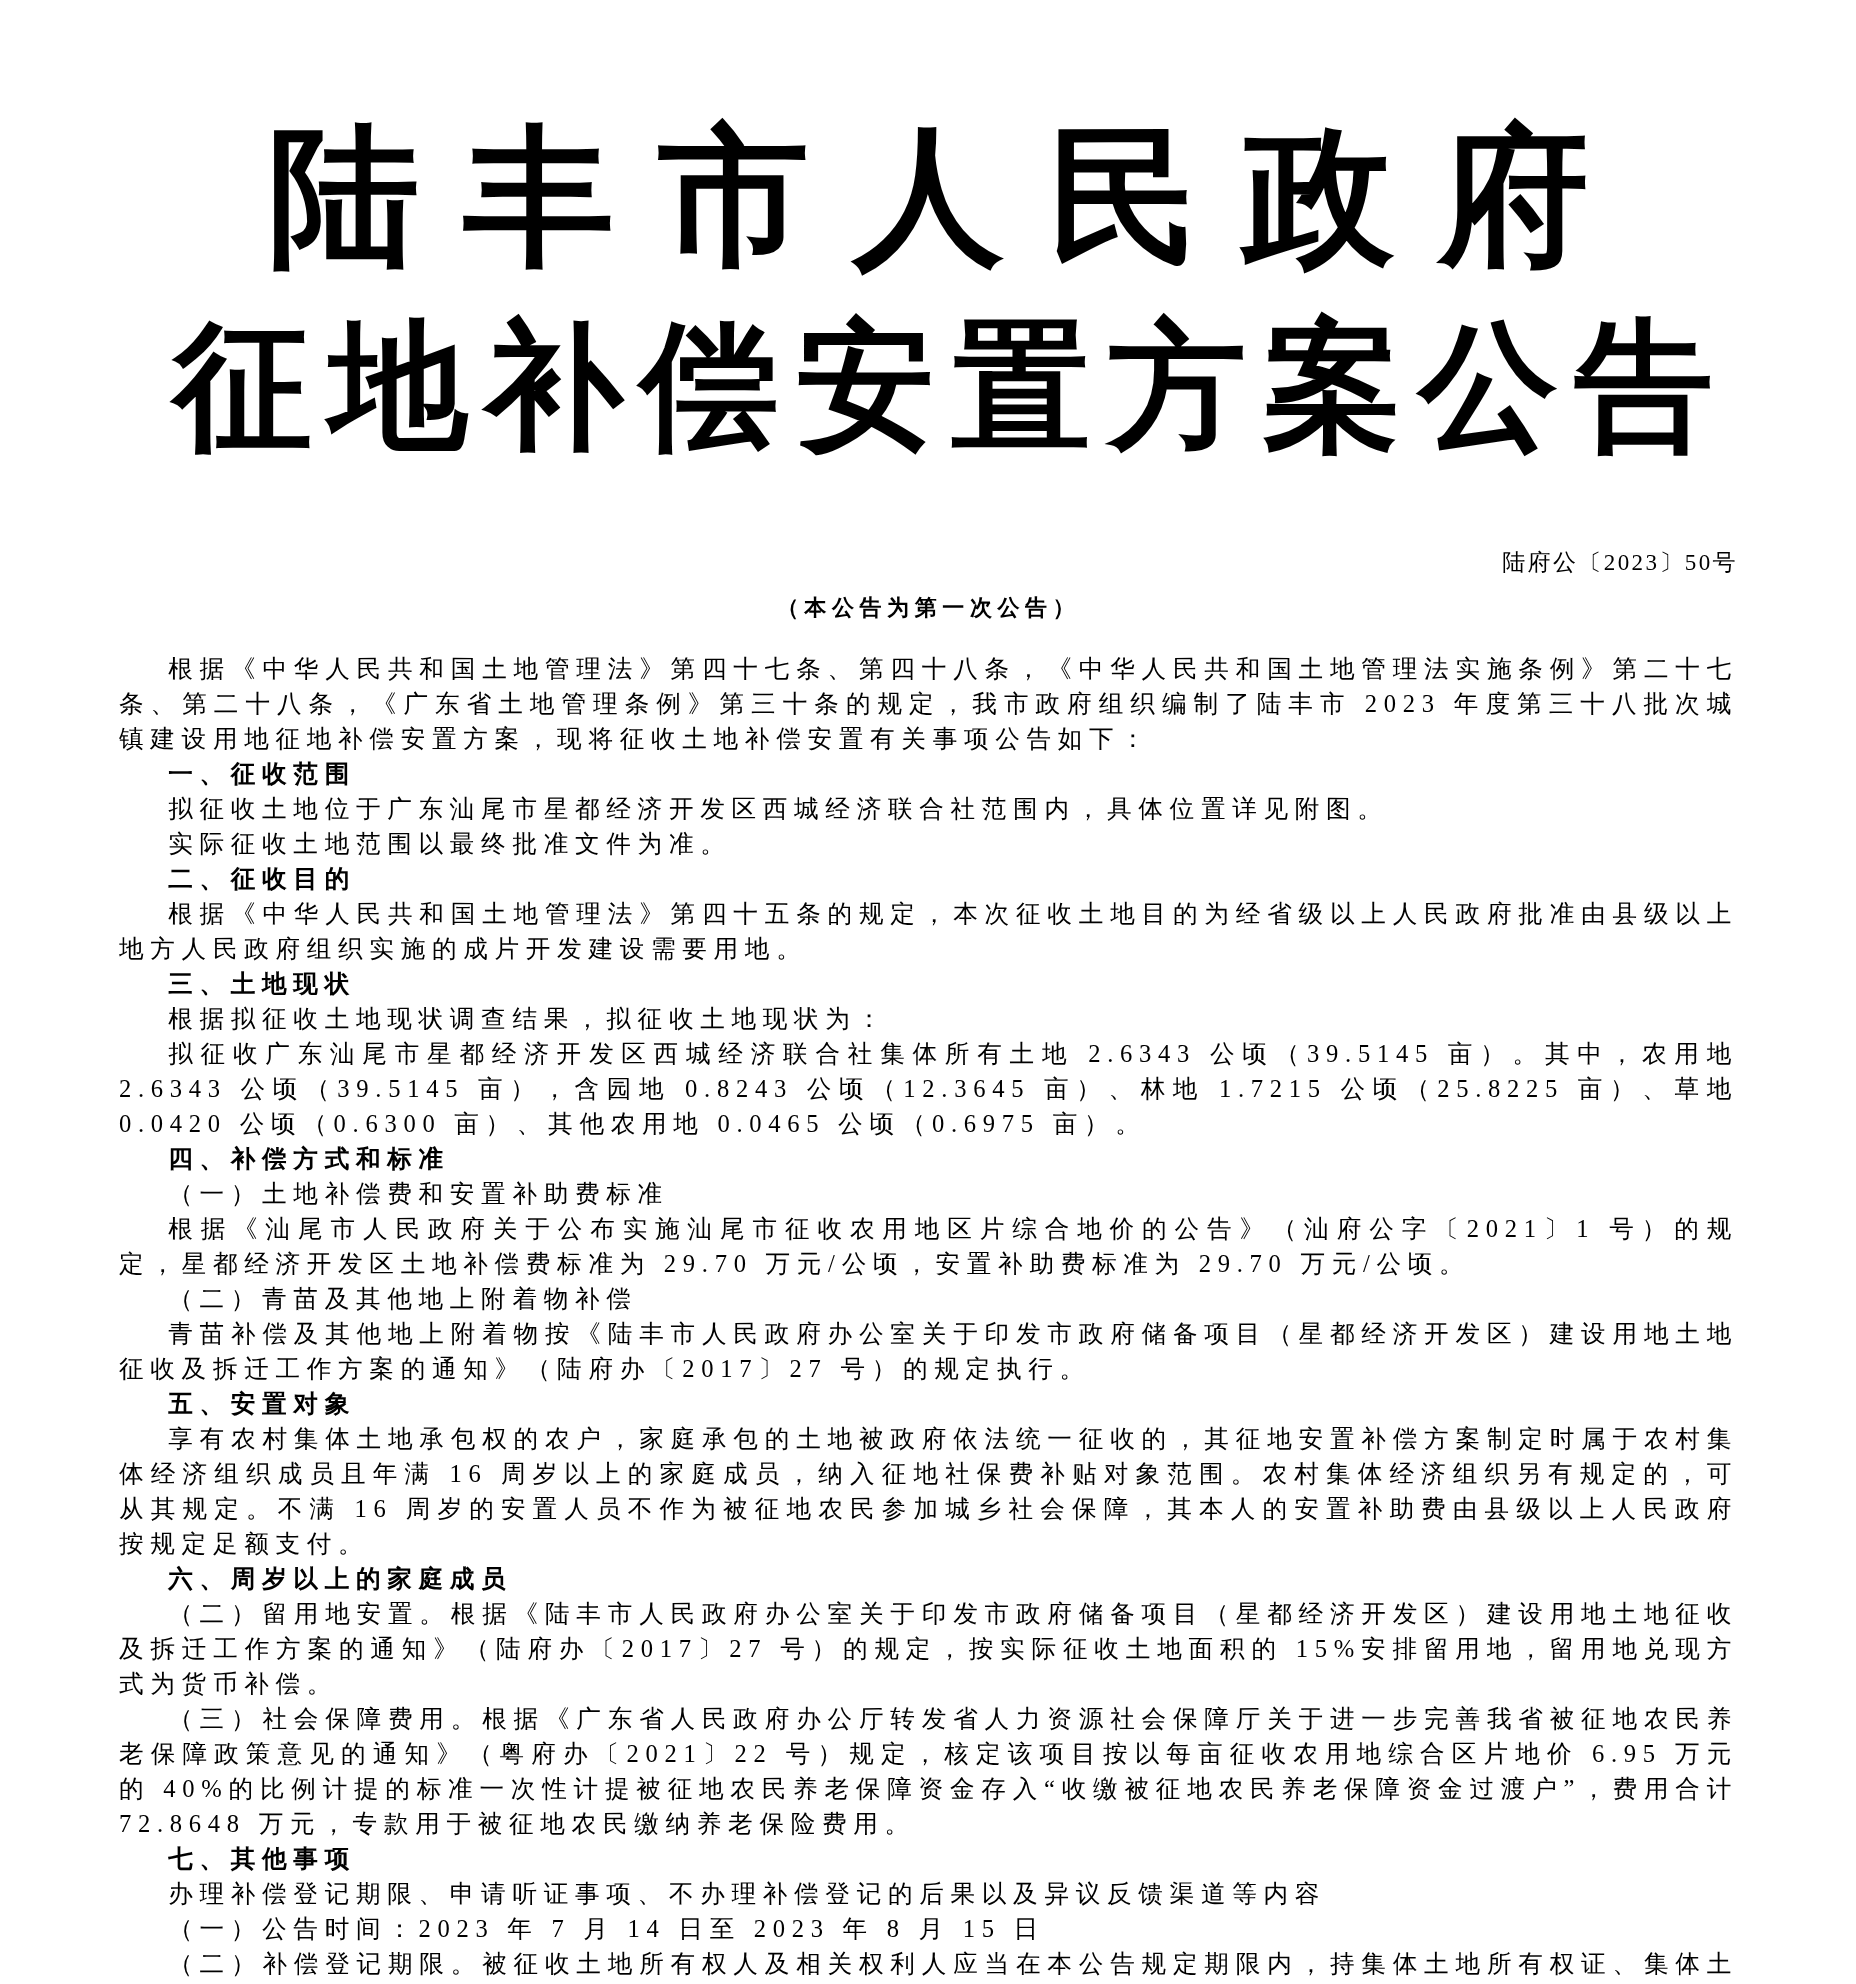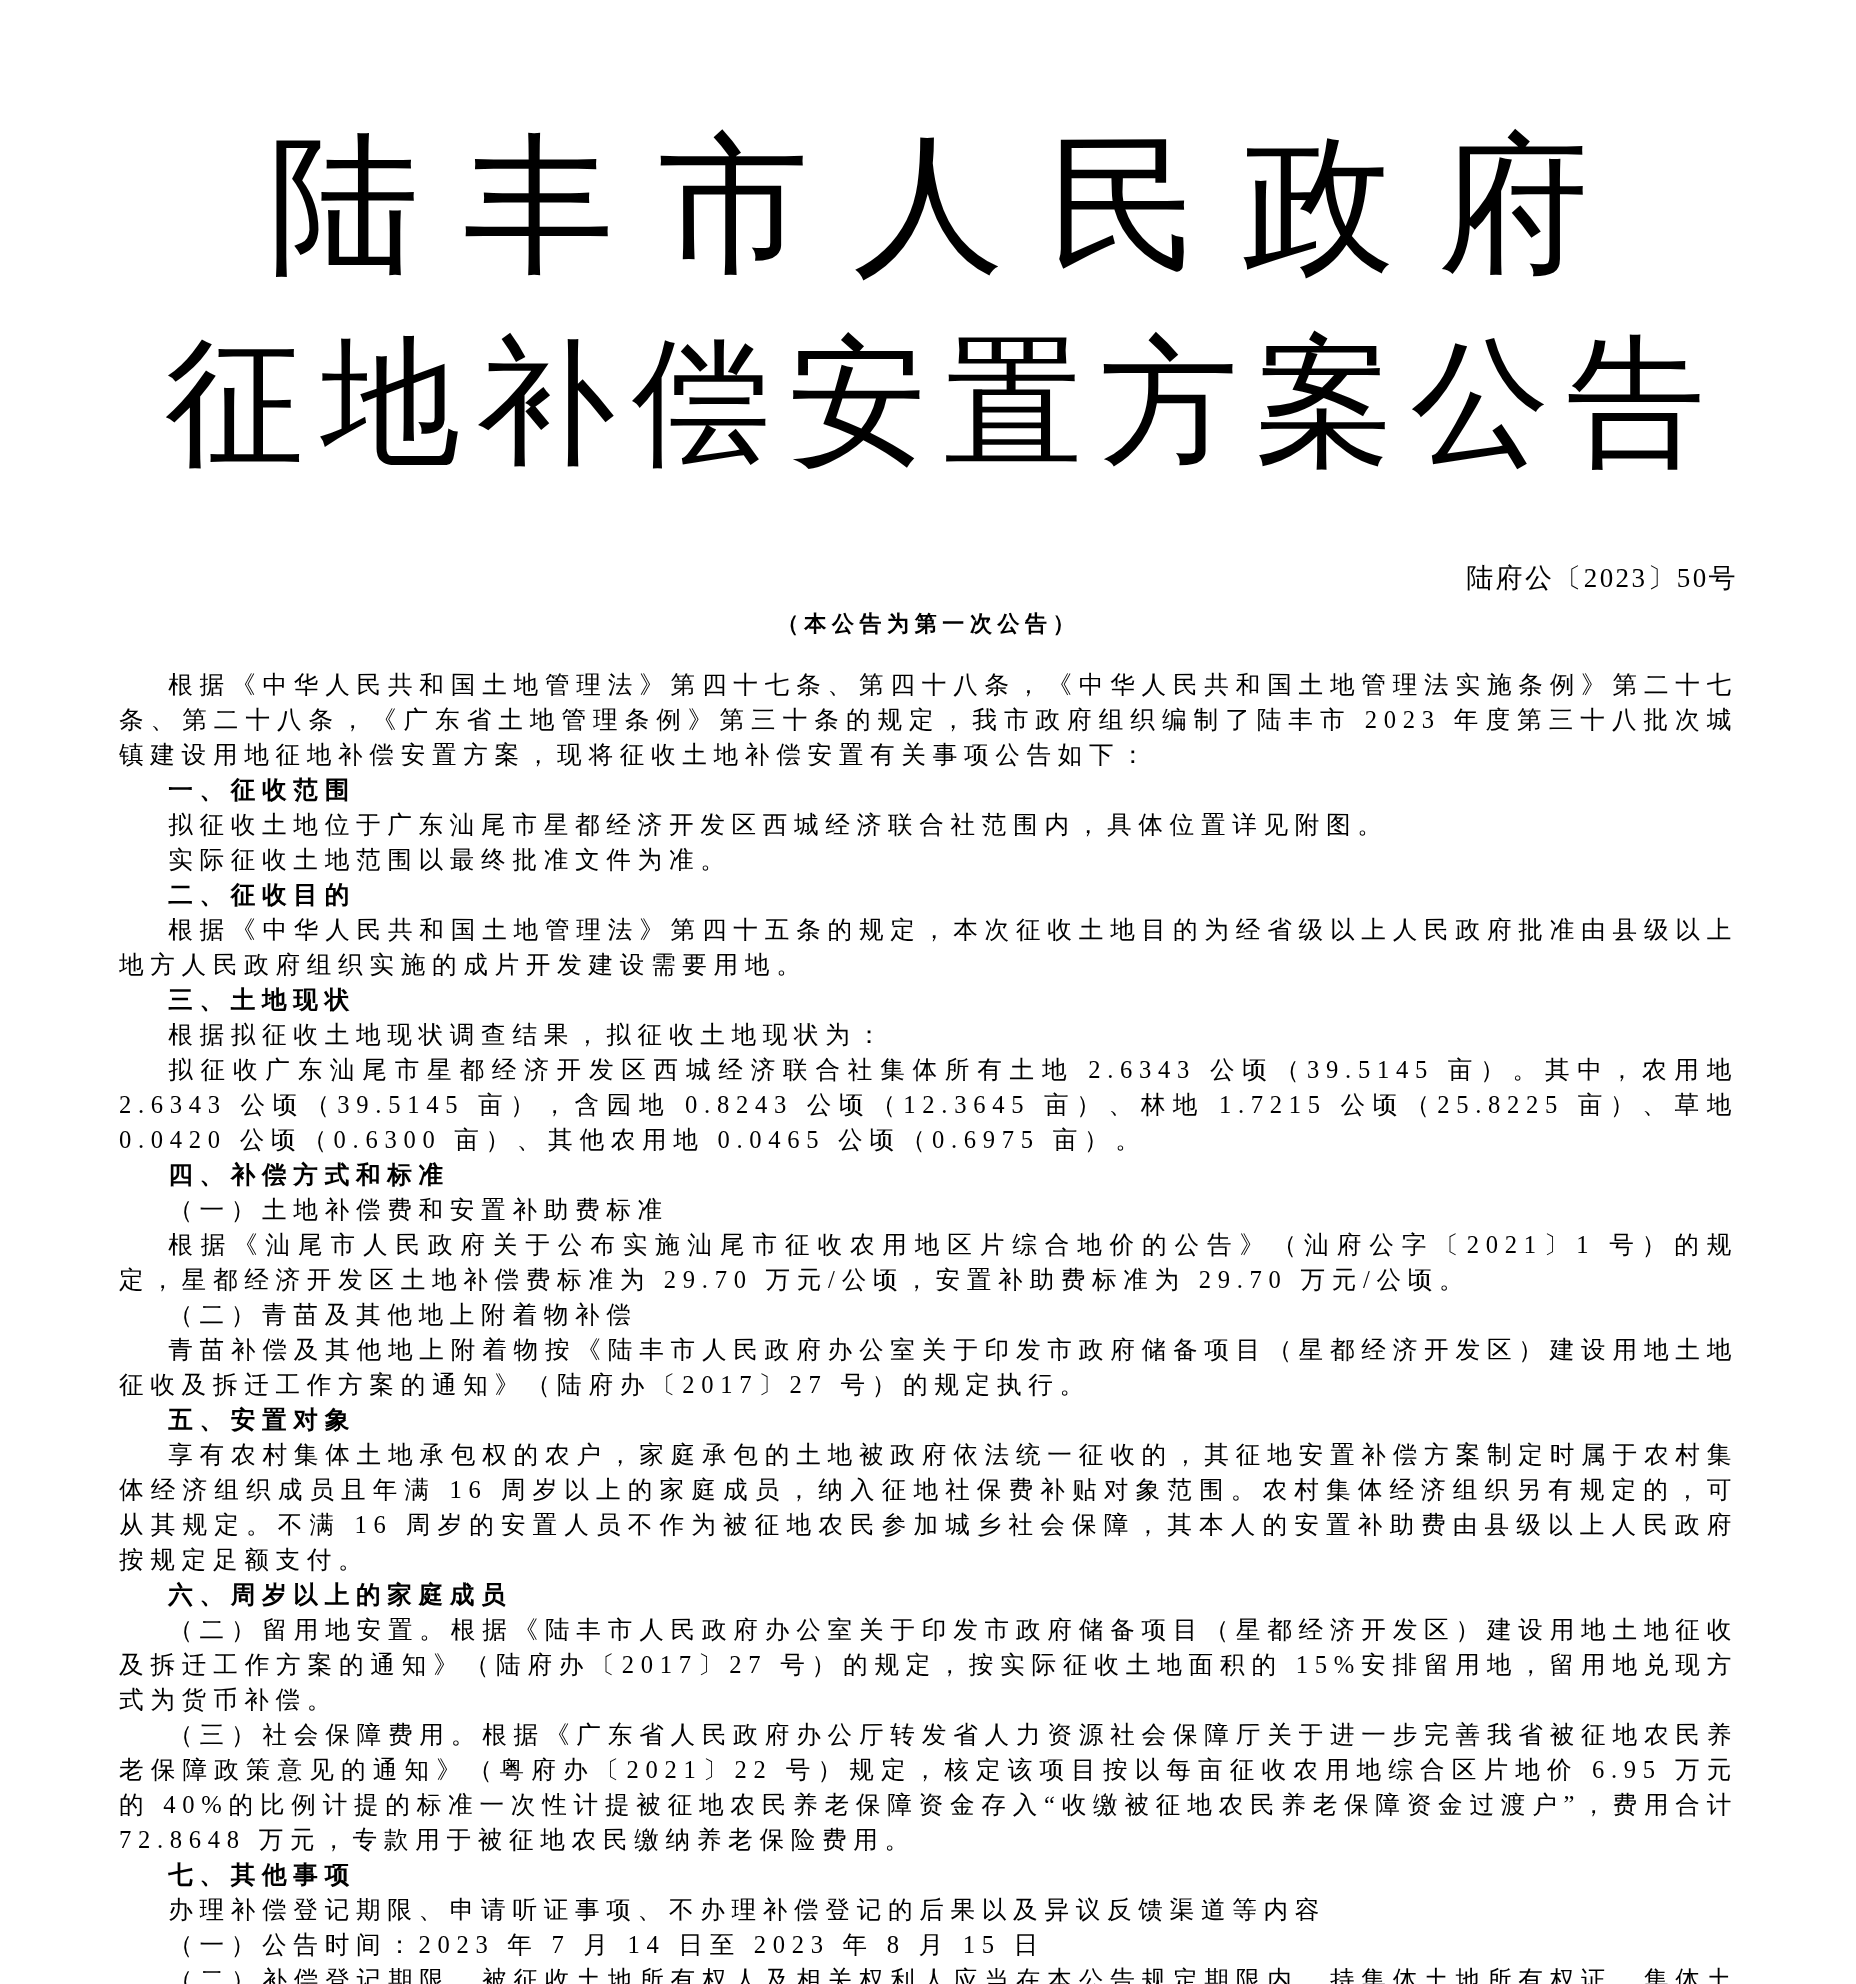--- a/index.html
+++ b/index.html
@@ -8,28 +8,28 @@
     width: 1857px;
     height: 2629px;
     margin: 0 auto;
     background: #ffffff;
     color: #000000;
     font-family: "Liberation Serif", "DejaVu Serif", serif;
     overflow: hidden;
   }
   .inner { padding: 99px 119px 0 119px; }
 
-  .title { text-align: center; font-weight: normal; margin: 16px; }
+  .title { text-align: center; font-weight: bold; margin: 8px; }
   .title-1 { font-size: 151px; line-height: 183px; letter-spacing: 44px; text-indent: 44px; }
   .title-2 { font-size: 139px; line-height: 179px; letter-spacing: 16.7px; text-indent: 16.7px; margin-top: 4px; text-align: right; }
 
   .docnum {
     margin-top: 67px;
     text-align: right;
-    font-size: 27px;
+    font-size: 23px;
     line-height: 37px;
     letter-spacing: 2.4px;
   }
   .subtitle {
     margin-top: 7.1px;
     text-align: center;
     font-weight: bold;
     font-size: 22px;
     line-height: 40px;
     letter-spacing: 5.6px;

